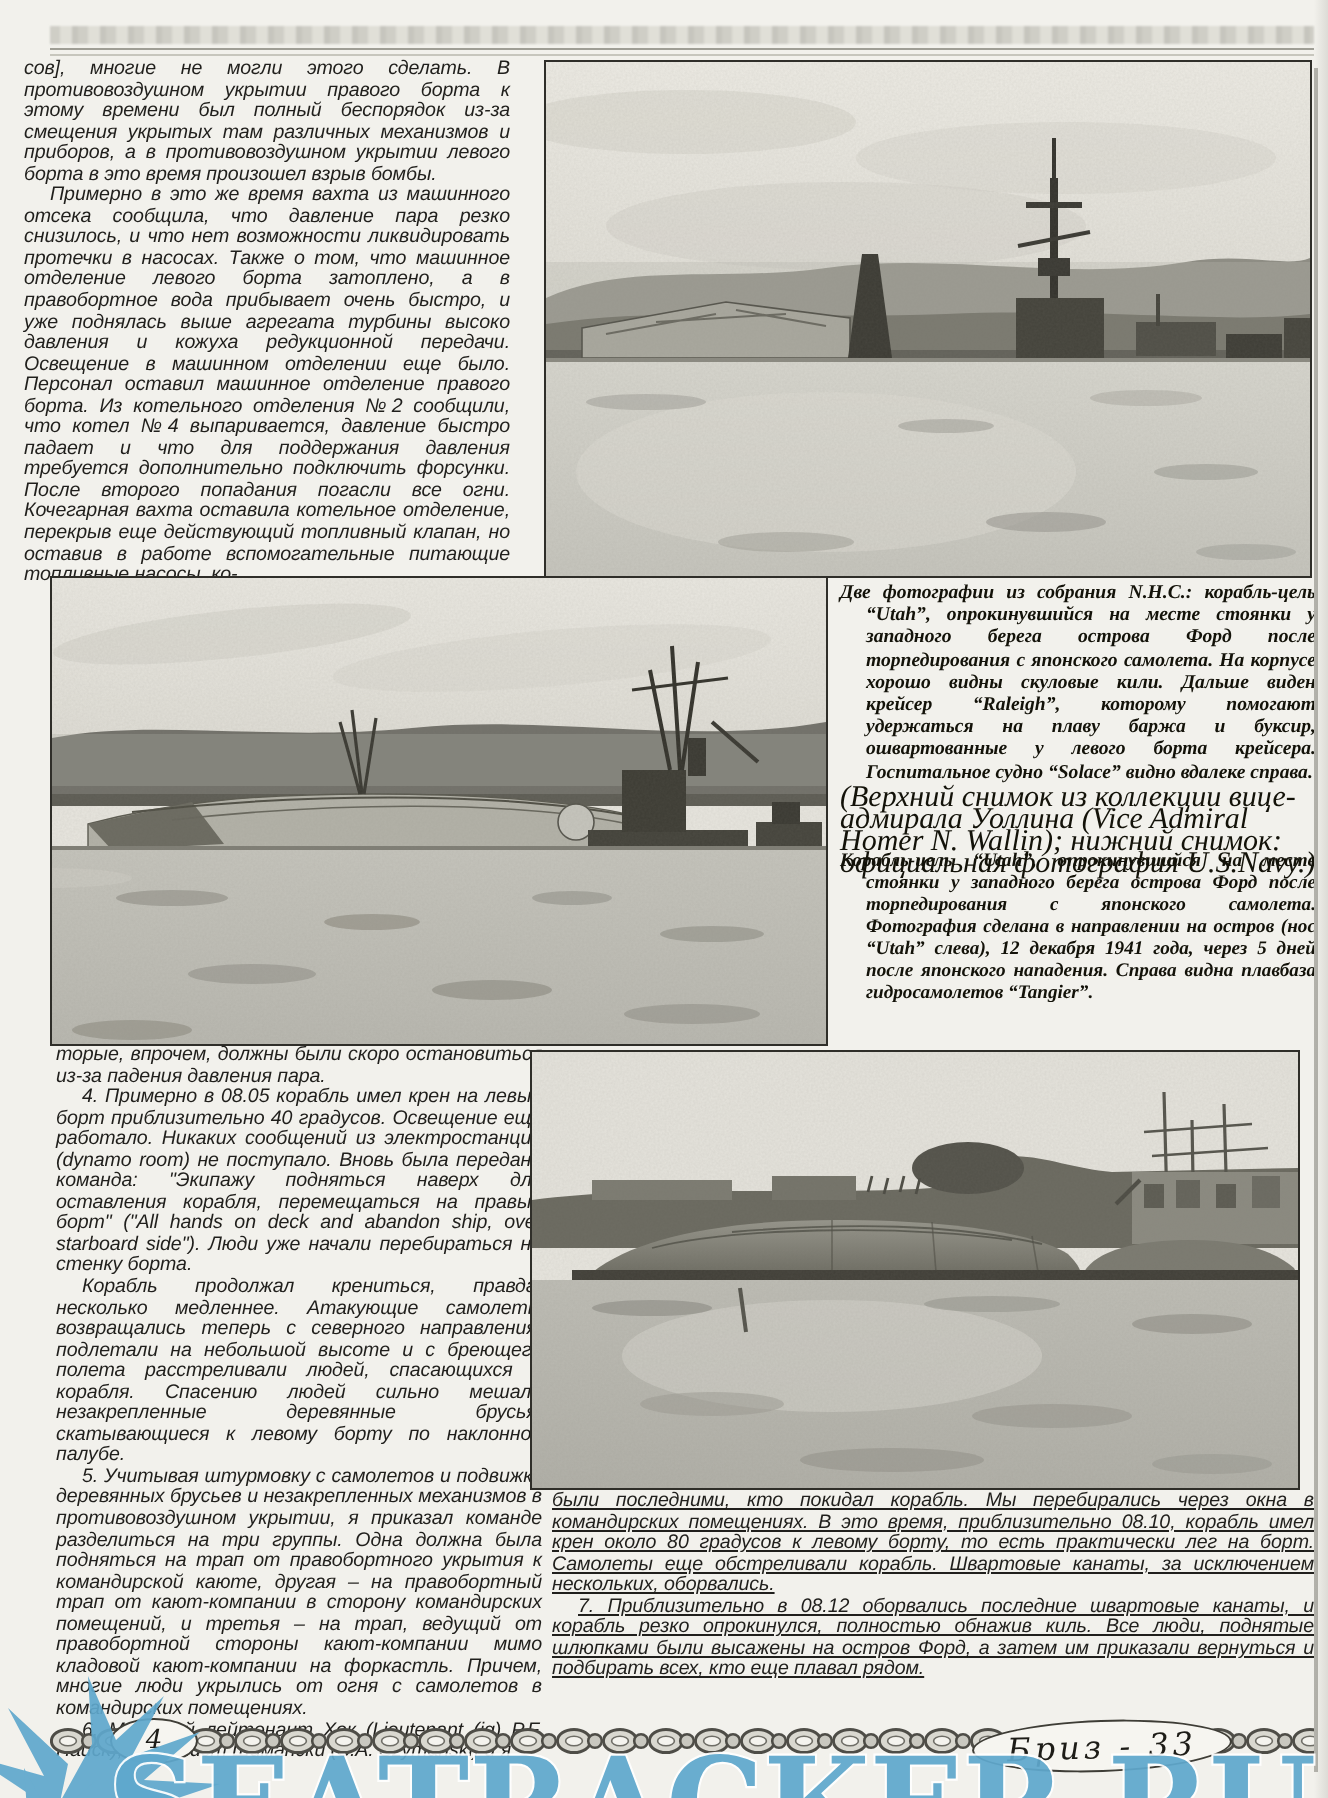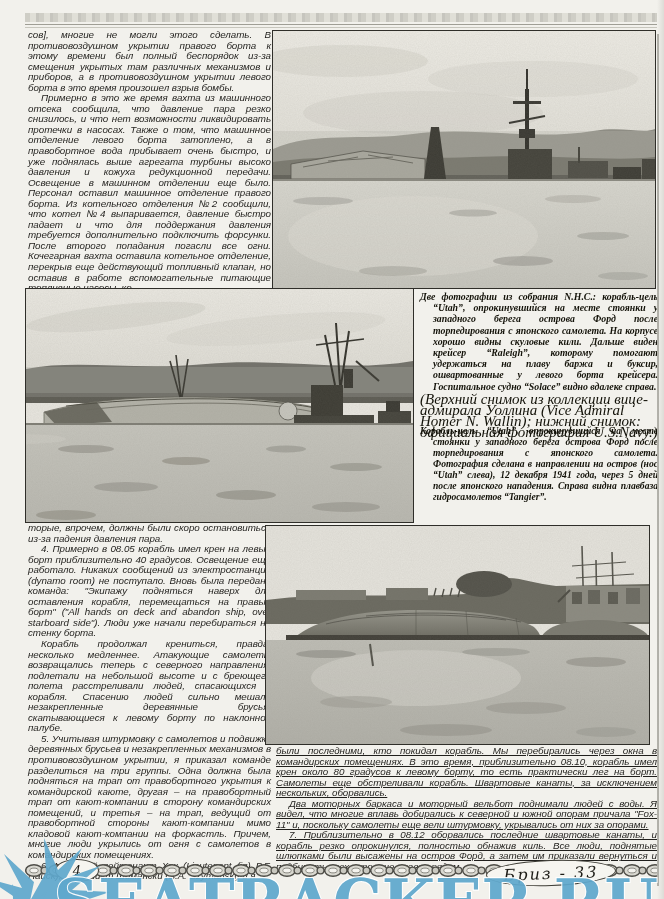--- a/index.html
+++ b/index.html
@@ -58,21 +58,21 @@
 </style>
 </head>
 <body>
 
 <div class="page">
 
   <div class="top-band"></div>
   <div class="top-line1"></div>
   <div class="top-line2"></div>
 
-  <div class="body-text" style="left:28px; top:30px; width:243px;font-style:italic;">
+  <div class="body-text" style="left:12px; top:30px; width:243px;font-style:italic;">
     <p>сов], многие не могли этого сделать. В противовоздушном укрытии правого борта к этому времени был полный беспорядок из-за смещения укрытых там различных механизмов и приборов, а в противовоздушном укрытии левого борта в это время произошел взрыв бомбы.</p>
     <p class="ind">Примерно в это же время вахта из машинного отсека сообщила, что давление пара резко снизилось, и что нет возможности ликвидировать протечки в насосах. Также о том, что машинное отделение левого борта затоплено, а в правобортное вода прибывает очень быстро, и уже поднялась выше агрегата турбины высоко давления и кожуха редукционной передачи. Освещение в машинном отделении еще было. Персонал оставил машинное отделение правого борта. Из котельного отделения №2 сообщили, что котел №4 выпаривается, давление быстро падает и что для поддержания давления требуется дополнительно подключить форсунки. После второго попадания погасли все огни. Кочегарная вахта оставила котельное отделение, перекрыв еще действующий топливный клапан, но оставив в работе вспомогательные питающие топливные насосы, ко-</p>
   </div>
 
   <svg class="photo" style="left:272px; top:30px;" width="382" height="257" viewBox="0 0 382 257">
     <defs>
       <linearGradient id="p1sky" x1="0" y1="0" x2="0" y2="1">
         <stop offset="0" stop-color="#edebe4"></stop>
           <stop offset="1" stop-color="#dcdad2"></stop>
       </linearGradient>
@@ -231,21 +231,20 @@
     <ellipse cx="330" cy="136" rx="30" ry="5" fill="#8f8e86" opacity=".6"></ellipse>
     <ellipse cx="90" cy="176" rx="36" ry="6" fill="#9b9a92" opacity=".5"></ellipse>
     <ellipse cx="260" cy="182" rx="40" ry="6" fill="#93928a" opacity=".5"></ellipse>
     <ellipse cx="180" cy="204" rx="46" ry="6" fill="#8f8e86" opacity=".5"></ellipse>
     <ellipse cx="340" cy="206" rx="30" ry="5" fill="#98978f" opacity=".5"></ellipse>
     <rect width="383" height="218" filter="url(#g3)" opacity=".30"></rect>
   </svg>
 
   <div class="body-text" style="left:276px; top:746px; width:381px;text-decoration:underline;">
     <p>были последними, кто покидал корабль. Мы перебирались через окна в командирских помещениях. В это время, приблизительно 08.10, корабль имел крен около 80 градусов к левому борту, то есть практически лег на борт. Самолеты еще обстреливали корабль. Швартовые канаты, за исключением нескольких, оборвались.</p>
-    <p class="ind">Два моторных баркаса и моторный вельбот поднимали людей с воды. Я видел, что многие вплавь добирались к северной и южной опорам причала "Fox-11" и, поскольку самолеты еще вели штурмовку, укрывались от них за опорами.</p>
     <p class="ind">7. Приблизительно в 08.12 оборвались последние швартовые канаты, и корабль резко опрокинулся, полностью обнажив киль. Все люди, поднятые шлюпками были высажены на остров Форд, а затем им приказали вернуться и подбирать всех, кто еще плавал рядом.</p>
   </div>
 
   <svg class="chain" width="632" height="19" viewBox="0 0 632 19">
     <defs>
       <pattern id="chainp" width="23" height="19" patternUnits="userSpaceOnUse">
         <ellipse cx="9" cy="9.5" rx="8.3" ry="5.8" fill="#d9d8d0" stroke="#4e4d47" stroke-width="1.5"></ellipse>
         <ellipse cx="9" cy="9.5" rx="4.2" ry="2.4" fill="#f4f3ee" stroke="#6e6d66" stroke-width=".8"></ellipse>
         <circle cx="19.5" cy="9.5" r="3.4" fill="#c9c8c0" stroke="#4e4d47" stroke-width="1.3"></circle>
       </pattern>

